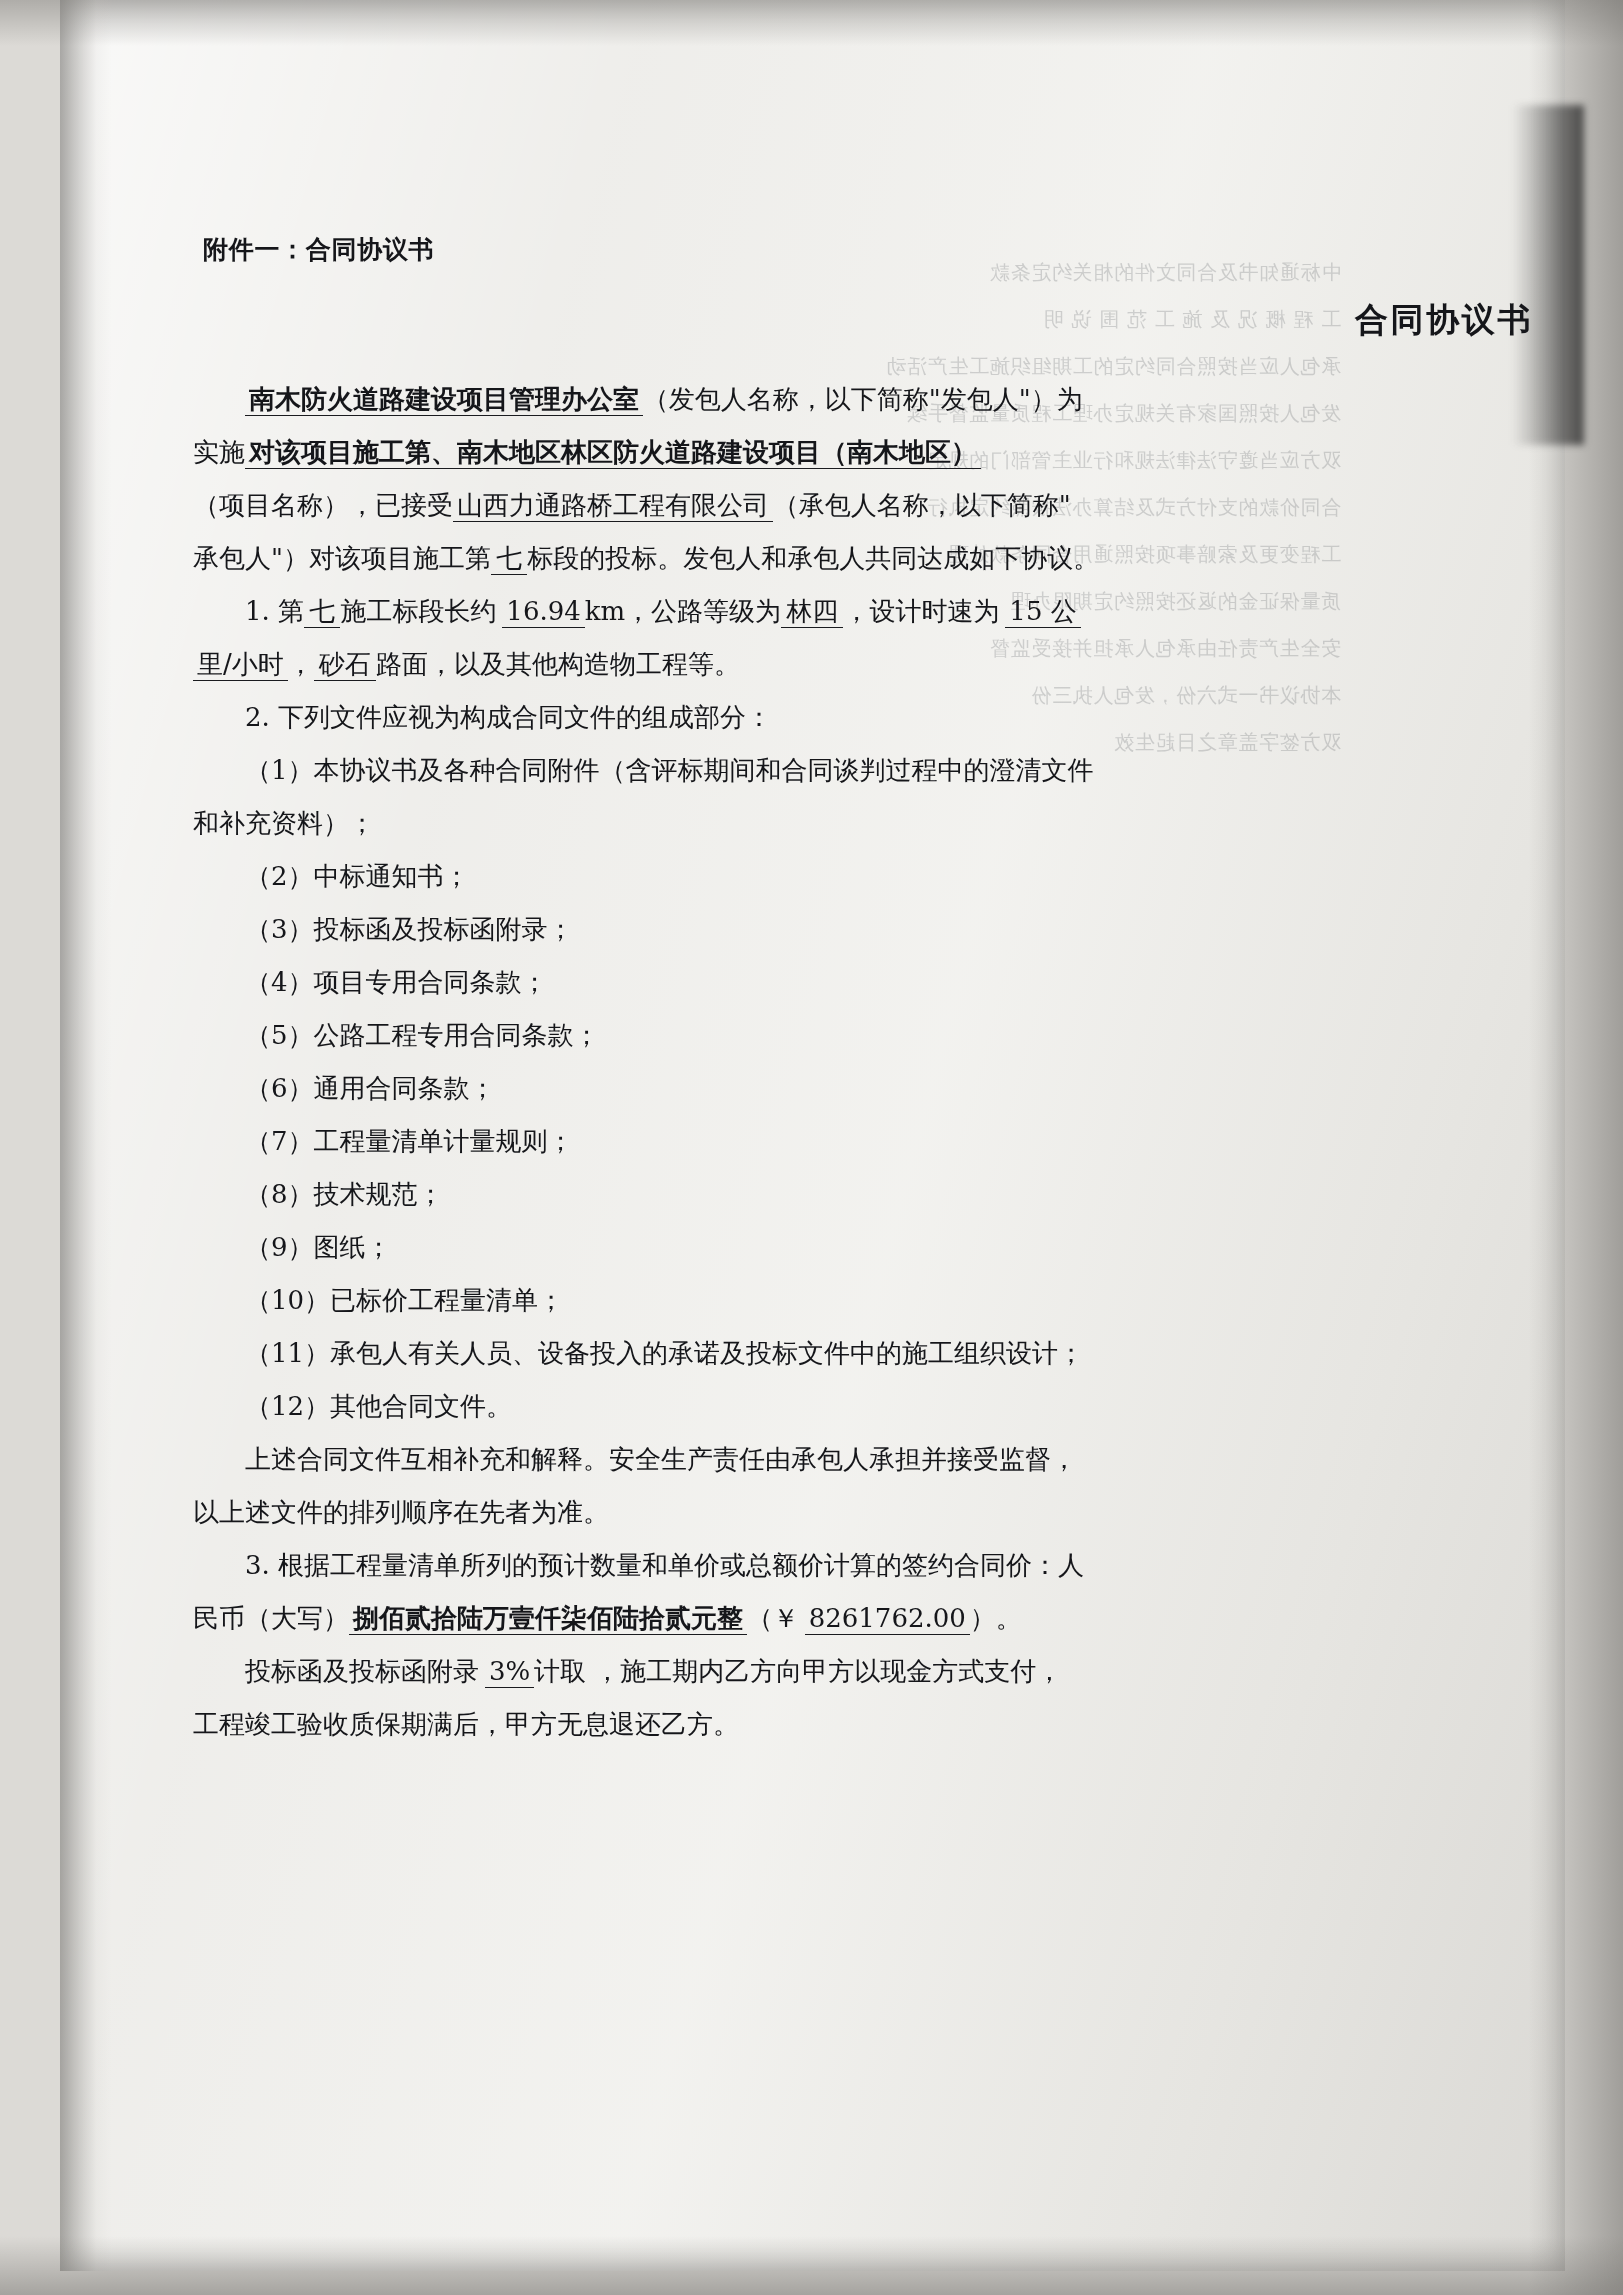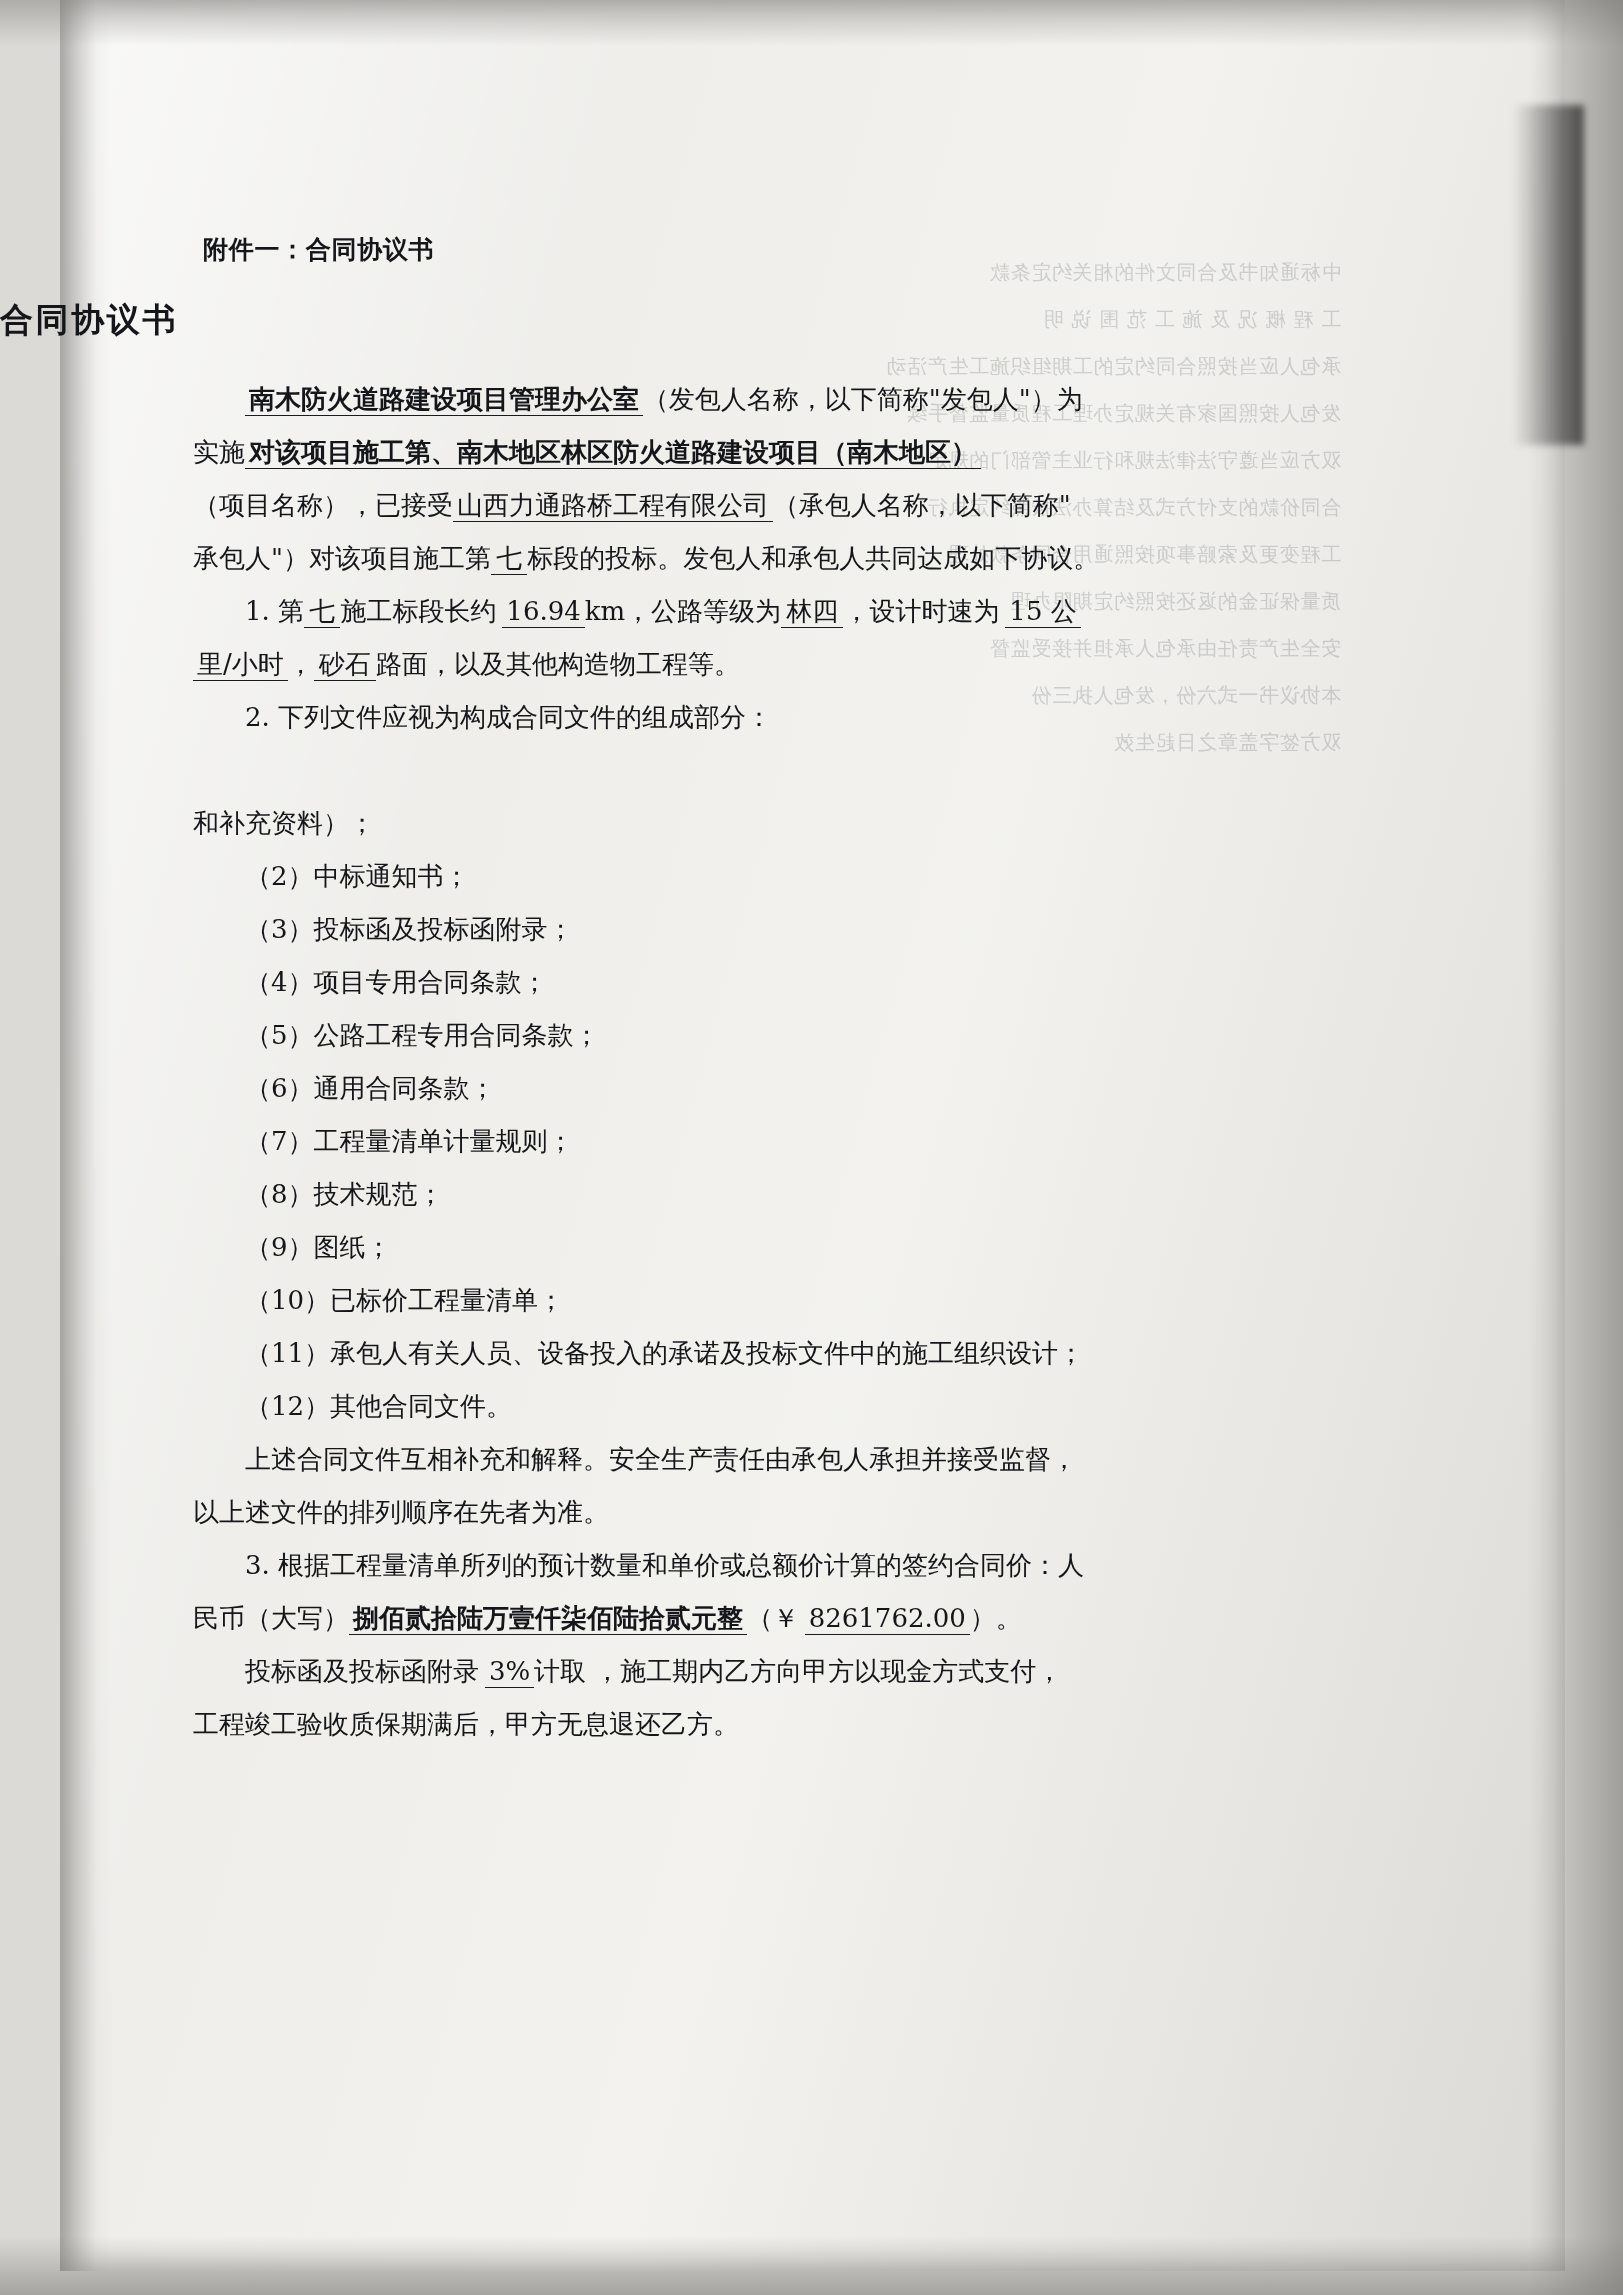--- a/index.html
+++ b/index.html
@@ -89,25 +89,26 @@
     top: 233px;
     font-family: "DejaVu Sans", "Liberation Sans", sans-serif;
     font-weight: bold;
     font-size: 25px;
     letter-spacing: 0.7px;
   }
   .doc-title {
     position: absolute;
     left: 0; top: 298px;
     width: 1505px;
-    text-align: left;
+    text-align: right;
     font-family: "DejaVu Sans", "Liberation Sans", sans-serif;
     font-weight: bold;
     font-size: 33px;
     letter-spacing: 2.6px;
+    padding-left: 28px;
   }
   .body-block {
     position: absolute;
     left: 193px;
     top: 373px;
     width: 1172px;
     font-size: 26px;
     line-height: 53px;
     text-align: justify;
   }
@@ -179,21 +180,21 @@
       </p>
 
       <p class="ind">
         <span>1. 第</span><span class="fill-hand">七</span><span>施工标段长约</span><span class="fill num-serif">16.94</span><span>km，公路等级为</span><span class="fill-hand">林四</span><span>，设计时速为</span><span class="fill num-serif">15 公</span><br>
         <span class="fill">里/小时</span><span>，</span><span class="fill-hand">砂石</span><span>路面，以及其他构造物工程等。</span>
       </p>
 
       <p class="ind">2. 下列文件应视为构成合同文件的组成部分：</p>
 
       <p class="list-line">
-        <br>
+        <span>（1）本协议书及各种合同附件（含评标期间和合同谈判过程中的澄清文件</span><br>
         <span>和补充资料）；</span>
       </p>
       <p class="list-line">（2）中标通知书；</p>
       <p class="list-line">（3）投标函及投标函附录；</p>
       <p class="list-line">（4）项目专用合同条款；</p>
       <p class="list-line">（5）公路工程专用合同条款；</p>
       <p class="list-line">（6）通用合同条款；</p>
       <p class="list-line">（7）工程量清单计量规则；</p>
       <p class="list-line">（8）技术规范；</p>
       <p class="list-line">（9）图纸；</p>

